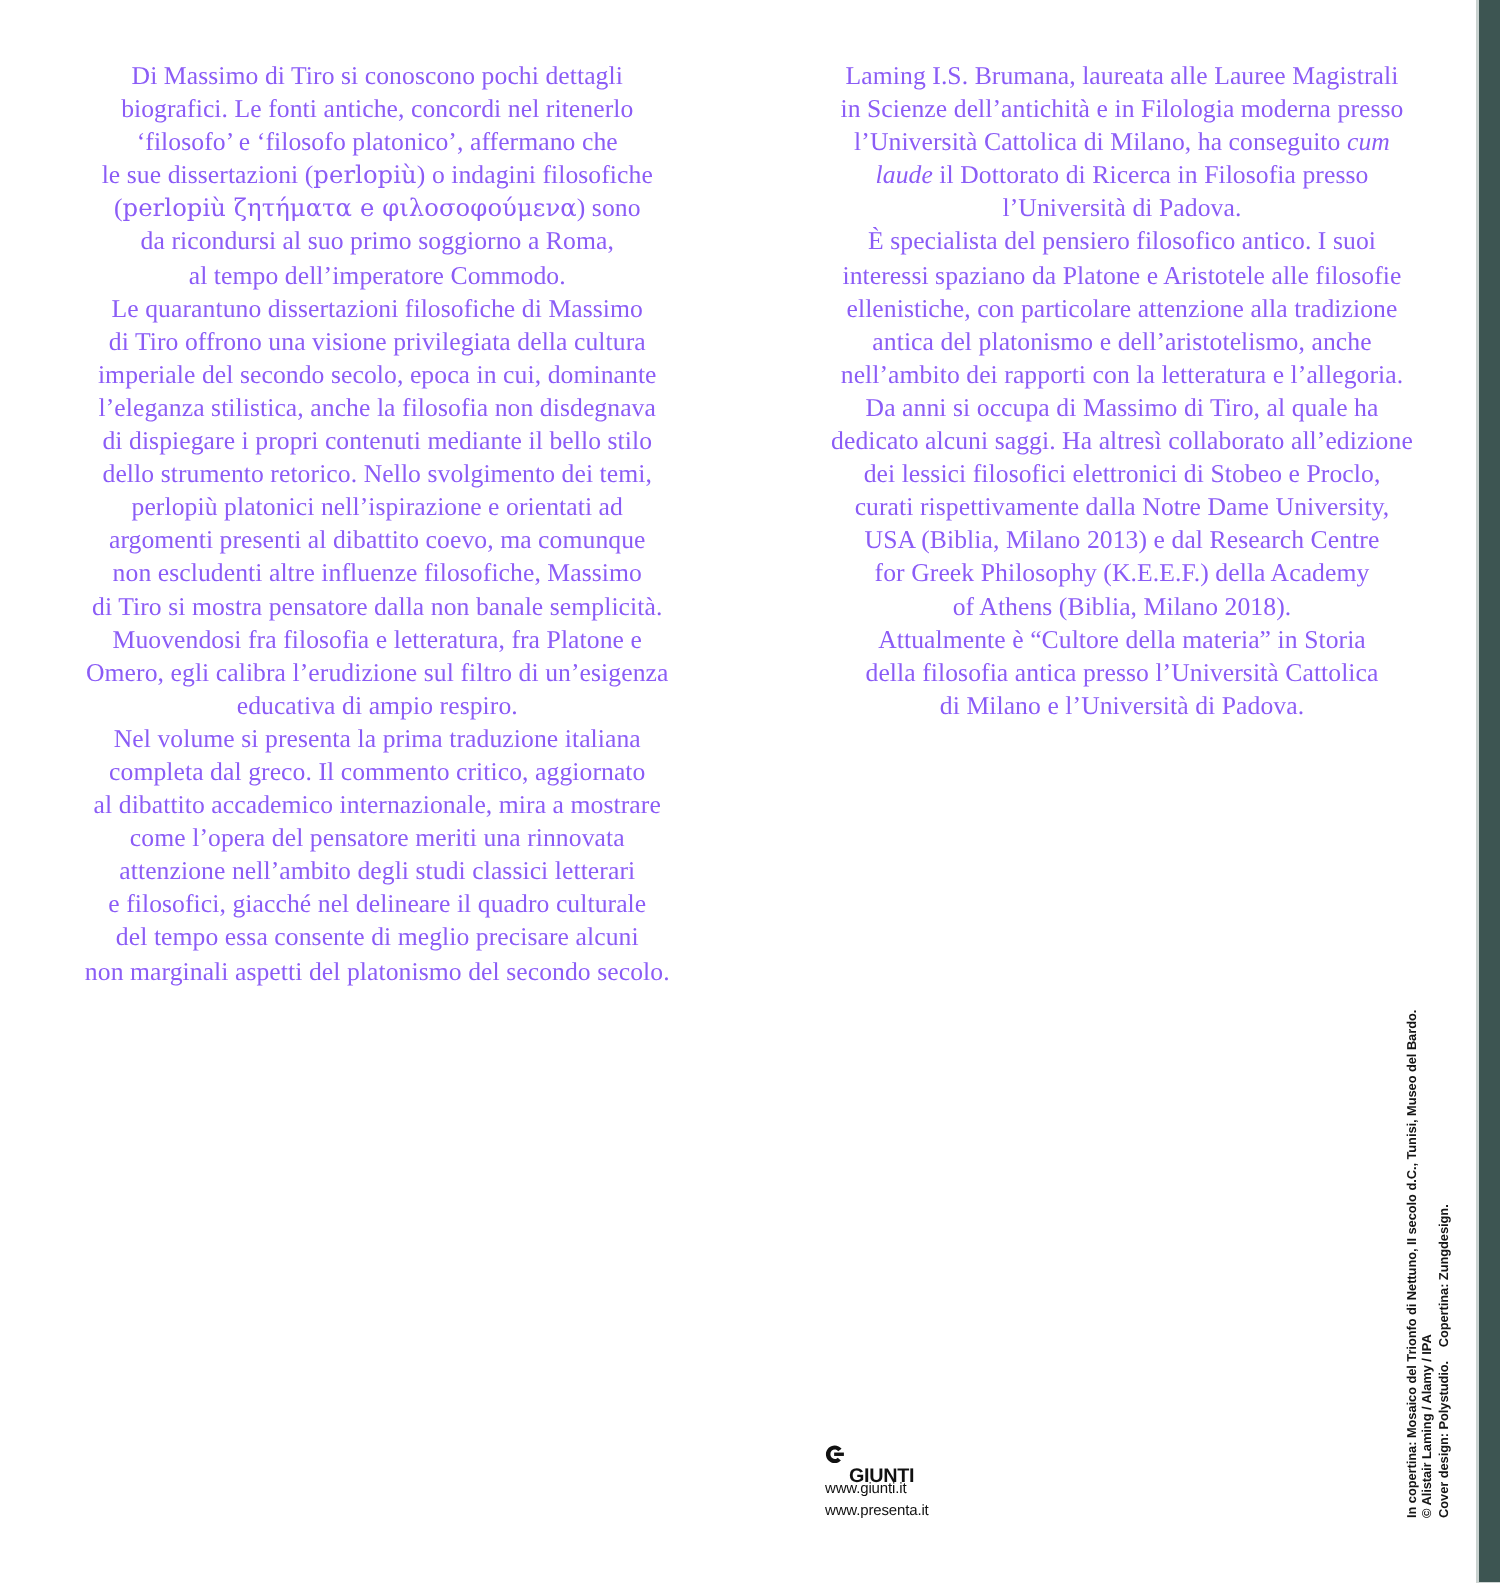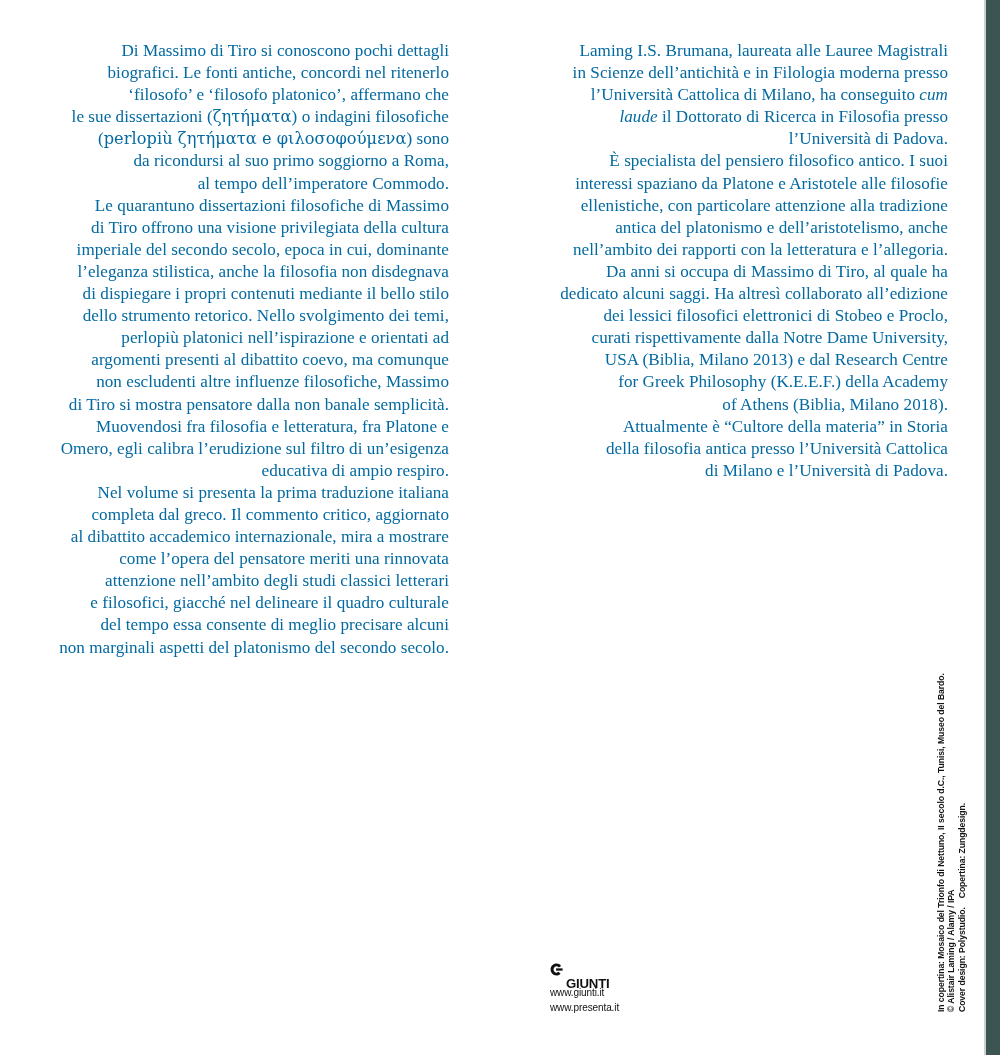--- a/index.html
+++ b/index.html
@@ -40,23 +40,23 @@
     position: absolute;
     top: 40px;
   }
   .col-left  { left: 54px;  width: 395px; }
   .col-right { left: 548px; width: 400px; }
 
   .body-text {
     font-family: "Liberation Serif", serif;
     font-size: 17.1px;
     line-height: 22.1px;
-    color: #0369a1;
+    color: #8b5cf6;
     letter-spacing: 0.05px;
-    text-align: right;
+    text-align: center;
     white-space: pre-line;
     margin: 0;
   }
   .body-text .ital { font-style: italic; }
   .greek { font-family: "DejaVu Serif", serif; font-size: 16.2px; }
 
   
   .publisher-block {
     position: absolute;
     left: 550px;
@@ -117,21 +117,21 @@
 <body>
 
 <div class="spine-strip">
   <div class="spine-strip-inner"></div>
 </div>
 
 <div class="col col-left">
   <p class="body-text"><span>Di Massimo di Tiro si conoscono pochi dettagli
 biografici. Le fonti antiche, concordi nel ritenerlo
 ‘filosofo’ e ‘filosofo platonico’, affermano che
-le sue dissertazioni (</span><span class="greek">ζητήματα</span><span>) o indagini filosofiche
+le sue dissertazioni (</span><span class="greek">perlopiù</span><span>) o indagini filosofiche
 (</span><span class="greek">perlopiù ζητήματα e φιλοσοφούμενα</span><span>) sono
 da ricondursi al suo primo soggiorno a Roma,
 al tempo dell’imperatore Commodo.
 Le quarantuno dissertazioni filosofiche di Massimo
 di Tiro offrono una visione privilegiata della cultura
 imperiale del secondo secolo, epoca in cui, dominante
 l’eleganza stilistica, anche la filosofia non disdegnava
 di dispiegare i propri contenuti mediante il bello stilo
 dello strumento retorico. Nello svolgimento dei temi,
 perlopiù platonici nell’ispirazione e orientati ad

